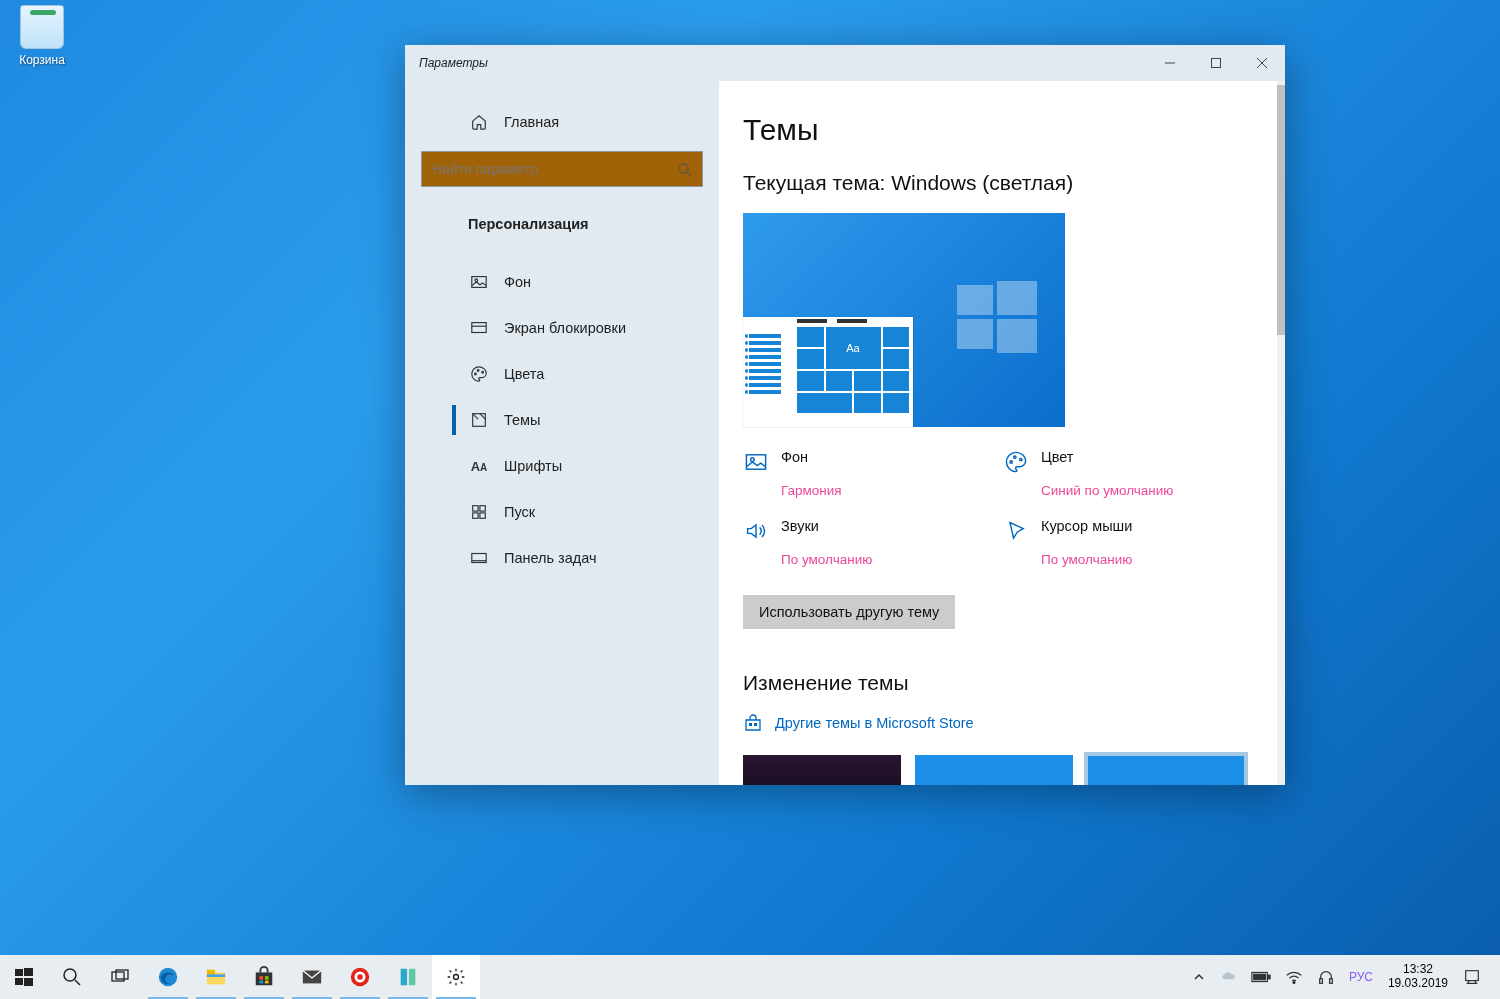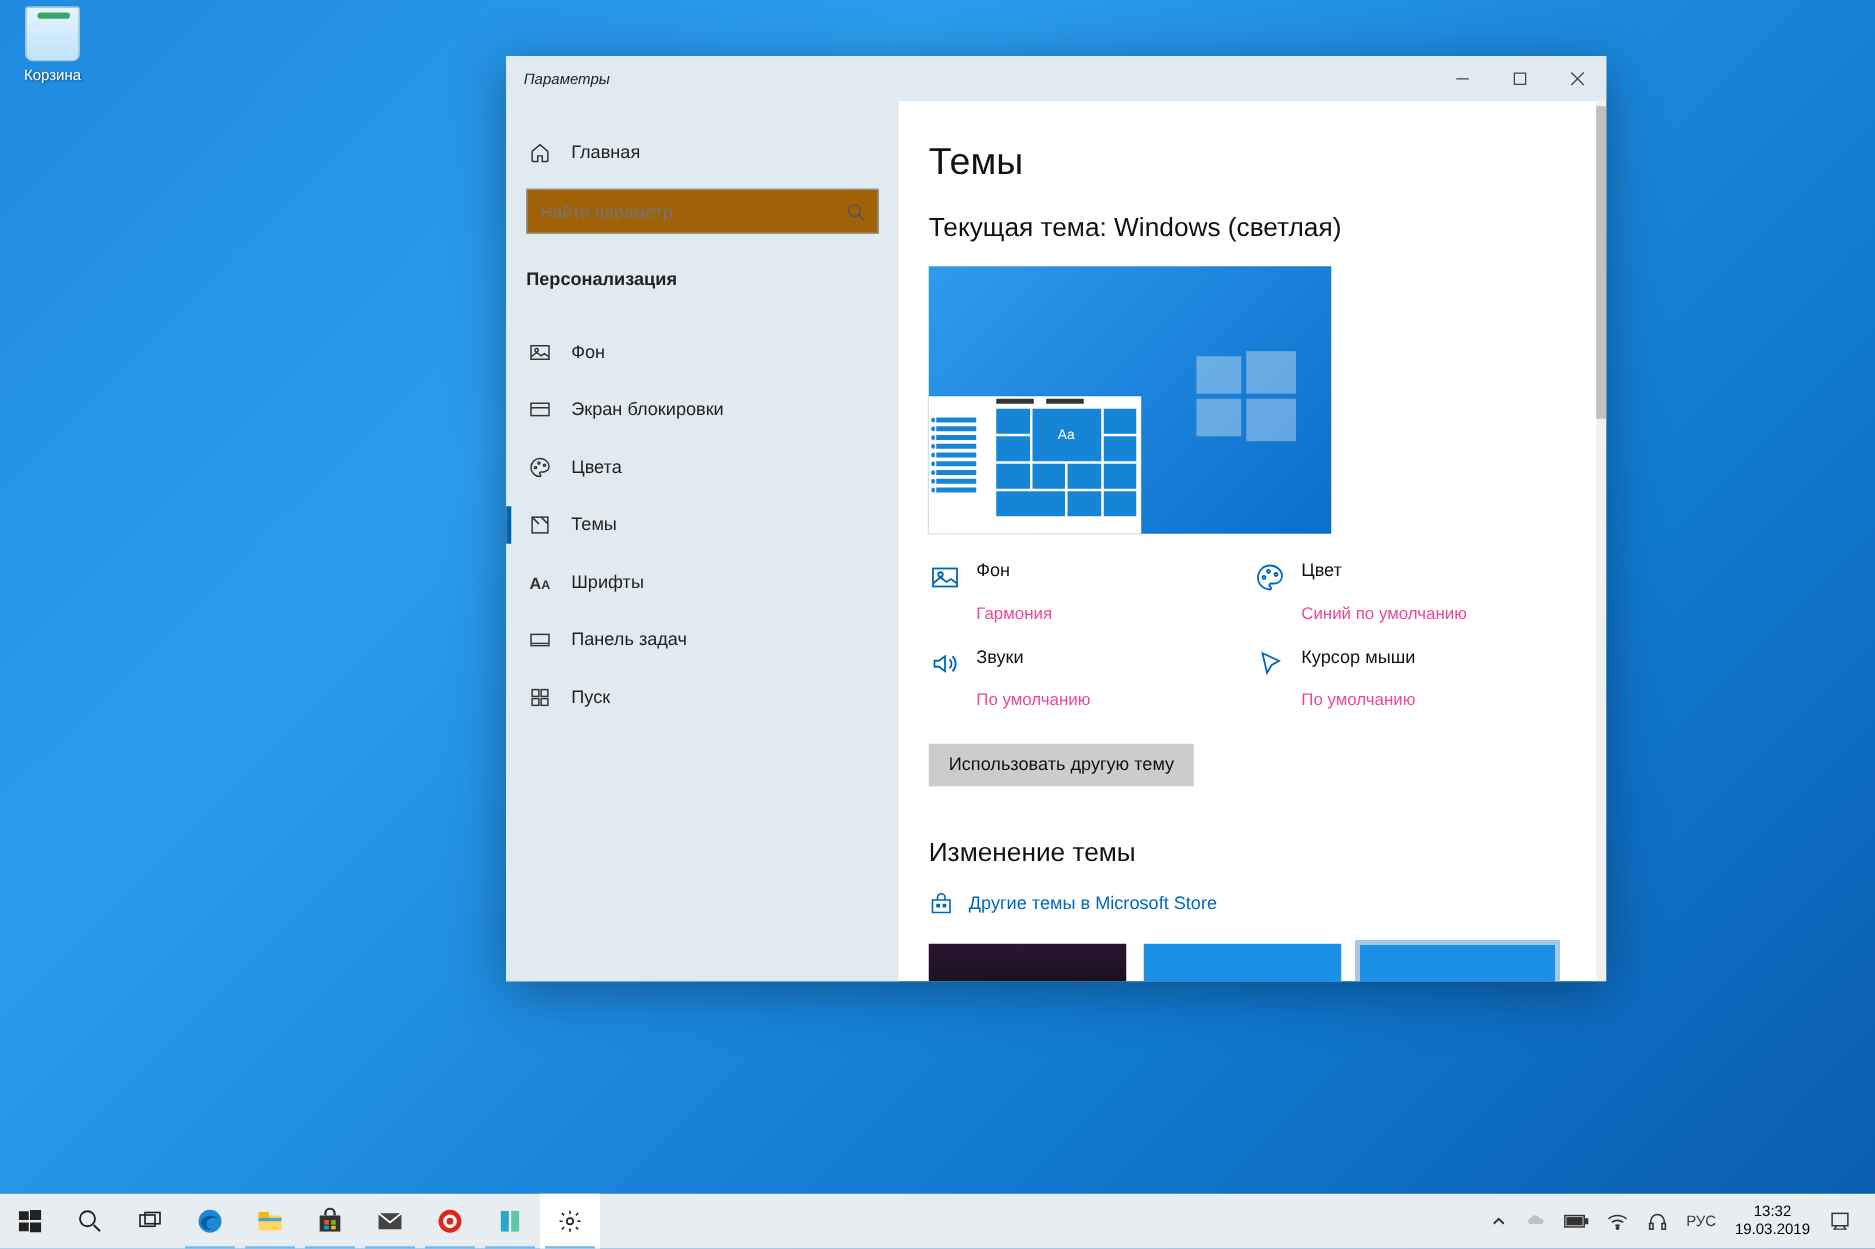--- a/index.html
+++ b/index.html
@@ -9,21 +9,21 @@
 .desktop-icon .bin { width: 44px; height: 44px; margin: 0 auto 4px; background: linear-gradient(#e6f4ff,#bfe2f9); border-radius: 3px 3px 6px 6px; position: relative; border: 1px solid #9fc6e0; }
 .desktop-icon .bin:before { content:""; position:absolute; top:4px; left:9px; width:26px; height:5px; border-radius:3px; background:#3aa864; }
 
 .window { position: absolute; left: 405px; top: 45px; width: 880px; height: 740px; background: #fff; box-shadow: 0 8px 40px rgba(0,0,0,.35); display: flex; flex-direction: column; }
 .titlebar { height: 36px; display: flex; align-items: center; padding-left: 14px; font-size: 12px; color: #222; background: #e1eaf0; font-style: italic; }
 .titlebar .spacer { flex: 1; }
 .titlebar .ctl { width: 46px; height: 36px; display:flex; align-items:center; justify-content:center; font-size:13px; color:#444; cursor:pointer; }
 
 .body { flex:1; display:flex; min-height:0; }
 .sidebar { width: 314px; background:#e1eaf0; padding: 18px 0 0 0; }
-.row { display:flex; align-items:center; height:46px; padding:0 16px; font-size:14.5px; color:#222; cursor:pointer; position:relative; }
+.row { display:flex; align-items:center; height:46px; padding:0 16px; font-size:14.5px; color:#222; cursor:pointer; position:relative;margin-left:47px; }
 .row .ic { width:22px; height:22px; margin-right:14px; display:flex; align-items:center; justify-content:center; color:#333; }
 .row.selected:before { content:""; position:absolute; left:0; top:8px; bottom:8px; width:4px; background:#0063b1; }
 .row.section { font-weight:600; cursor:default;padding-left:16px; }
 .search { margin: 6px 16px 14px; height:36px; background:#a16207; border:1px solid #8a9aa6; display:flex; align-items:center; padding:0 10px; font-size:14px; color:#555; }
 .search input { border:0; background:transparent; outline:none; flex:1; font-size:14px; color:#222; }
 .search .sicon { color:#555; font-size:14px; }
 
 .content { flex:1; padding: 32px 40px 0 24px; overflow:hidden; position:relative; }
 .content h1 { font-weight:400; font-size:30px; color:#111; margin-bottom:24px; }
 .content h2 { font-weight:400; font-size:21px; color:#111; margin-bottom:18px; }
@@ -59,21 +59,21 @@
 .thumb.sel { outline:4px solid #a6c8e4; outline-offset:-1px; }
 
 .scrolltrack { position:absolute; right:0; top:0; bottom:0; width:8px; background:#f0f0f0;}
 .scrolltrack .thumbv{ position:absolute; left:0; right:0; top:4px; height:250px; background:#c0c0c0;}
 
 .taskbar { position:absolute; left:0; right:0; bottom:0; height:44px; background:#e8edf1; display:flex; align-items:stretch; }
 .tbtn { width:48px; display:flex; align-items:center; justify-content:center; cursor:pointer; color:#222; position:relative;}
 .tbtn.active{ background:#fff; }
 .tbtn.running:after{content:"";position:absolute;left:4px;right:4px;bottom:0;height:2px;background:#76b9ed;}
 .tray{ margin-left:auto; display:flex; align-items:center; padding:0 4px; }
-.tray .titem{ padding:0 7px; height:29px; display:flex; align-items:center; justify-content:center; font-size:12px; color:#404040; cursor:pointer;}
+.tray .titem{ padding:0 7px; height:29px; display:flex; align-items:center; justify-content:center; font-size:12px; color:#8b5cf6; cursor:pointer;}
 .tray .clock{ text-align:center; line-height:1.15; font-size:12px; padding:0 8px; cursor:pointer;}
 
 svg{display:block;}
 </style>
 </head>
 <body>
 
 <div class="desktop-icon">
   <div class="bin"></div>
   <div>Корзина</div>
@@ -165,36 +165,36 @@
       </div>
       <div class="row">
         <span class="ic">
             <span style="font-size:13px;font-weight:600">A<span style="font-size:10px">A</span></span>
           </span>
         <span>Шрифты</span>
       </div>
       <div class="row">
         <span class="ic">
             <svg width="18" height="18" viewBox="0 0 20 20" fill="none" stroke="currentColor" stroke-width="1.3">
-              <rect x="2" y="5" width="16" height="10"></rect>
-              <line x1="2" y1="13" x2="18" y2="13"></line>
-            </svg>
-          </span>
-        <span>Панель задач</span>
-      </div>
-      <div class="row">
-        <span class="ic">
-            <svg width="18" height="18" viewBox="0 0 20 20" fill="none" stroke="currentColor" stroke-width="1.3">
               <rect x="3" y="3" width="6" height="6"></rect>
               <rect x="11" y="3" width="6" height="6"></rect>
               <rect x="3" y="11" width="6" height="6"></rect>
               <rect x="11" y="11" width="6" height="6"></rect>
             </svg>
           </span>
         <span>Пуск</span>
+      </div>
+      <div class="row">
+        <span class="ic">
+            <svg width="18" height="18" viewBox="0 0 20 20" fill="none" stroke="currentColor" stroke-width="1.3">
+              <rect x="2" y="5" width="16" height="10"></rect>
+              <line x1="2" y1="13" x2="18" y2="13"></line>
+            </svg>
+          </span>
+        <span>Панель задач</span>
       </div>
     </div>
 
     <div class="content">
       <h1>Темы</h1>
       <h2>Текущая тема: Windows (светлая)</h2>
 
       <div class="preview">
         <svg class="win10" viewBox="0 0 80 80">
             <rect x="0" y="8" width="36" height="30" fill="#fff"></rect>

